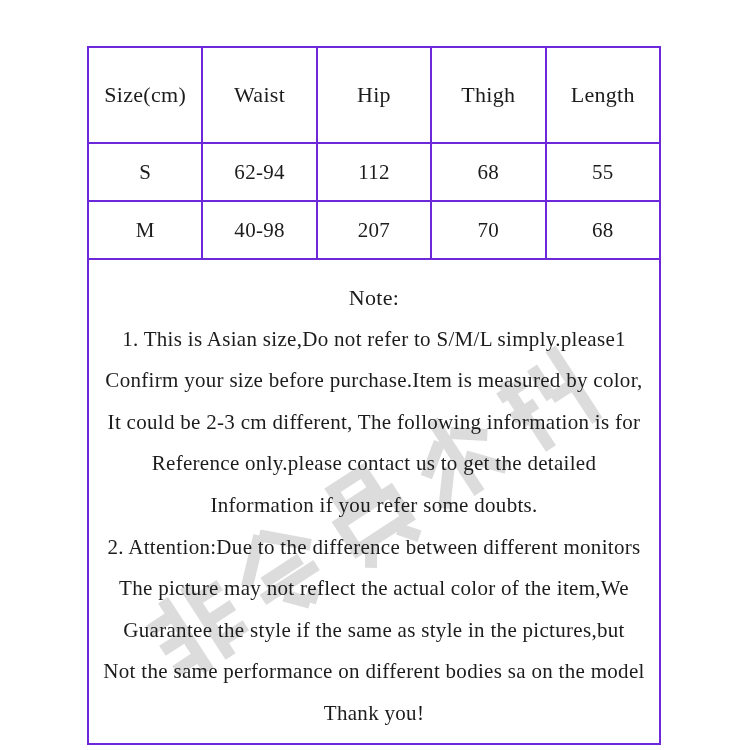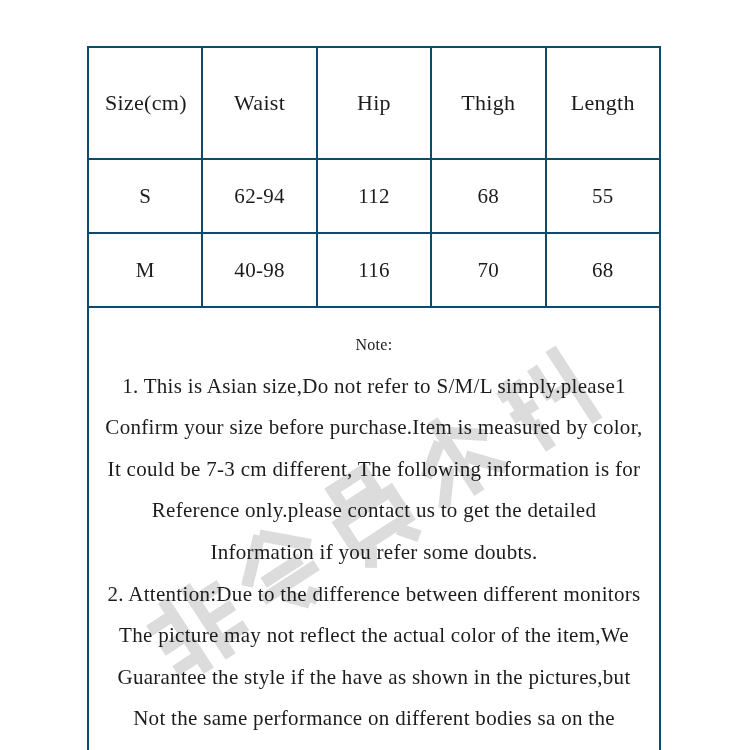--- a/index.html
+++ b/index.html
@@ -33,43 +33,43 @@
     position: absolute;
     left: 87px;
     top: 46px;
     width: 574px;
     z-index: 2;
     border-collapse: collapse;
     table-layout: fixed;
     background: transparent;
   }
   .size-table th, .size-table td {
-    border: 2px solid #0c4a6e;
+    border: 2px solid #6d28d9;
     text-align: center;
     vertical-align: middle;
     font-weight: normal;
     font-size: 21px;
     letter-spacing: 0.3px;
-    padding: 16px;
+    padding: 8px;
     background: transparent;
   }
   .size-table thead th { height: 78px; font-size: 22px; }
   .size-table .data-row td { height: 40px; }
   .note-cell {
     height: 458px;
     vertical-align: top !important;
   }
   .note-inner {
     width: 100%;
     text-align: center;
     font-size: 21px;
     line-height: 41.6px;
     letter-spacing: 0.3px;
   }
-  .note-title { font-size: 16px; }
+  .note-title { font-size: 22px; margin-top: 9px; }
 </style>
 </head>
 <body>
 
 <div class="canvas">
 
   <div class="watermark" title="非会员水印">
     <svg width="520" height="96" viewBox="0 0 520 96" fill="none" stroke="#d9d9d9" stroke-width="12" stroke-linecap="butt">
       <g>
         <path d="M36 6 V90"></path>
@@ -135,36 +135,36 @@
       <tr class="data-row">
         <td>S</td>
         <td>62-94</td>
         <td>112</td>
         <td>68</td>
         <td>55</td>
       </tr>
       <tr class="data-row">
         <td>M</td>
         <td>40-98</td>
-        <td>116</td>
+        <td>207</td>
         <td>70</td>
         <td>68</td>
       </tr>
       <tr>
         <td colspan="5" class="note-cell">
           <div class="note-inner">
             <div class="note-title">Note:</div>
             <div class="note-line">1. This is Asian size,Do not refer to S/M/L simply.please1</div>
             <div class="note-line">Confirm your size before purchase.Item is measured by color,</div>
-            <div class="note-line">It could be 7-3 cm different, The following information is for</div>
+            <div class="note-line">It could be 2-3 cm different, The following information is for</div>
             <div class="note-line">Reference only.please contact us to get the detailed</div>
             <div class="note-line">Information if you refer some doubts.</div>
             <div class="note-line">2. Attention:Due to the difference between different monitors</div>
             <div class="note-line">The picture may not reflect the actual color of the item,We</div>
-            <div class="note-line">Guarantee the style if the have as shown in the pictures,but</div>
+            <div class="note-line">Guarantee the style if the same as style in the pictures,but</div>
             <div class="note-line">Not the same performance on different bodies sa on the model</div>
             <div class="note-line">Thank you!</div>
           </div>
         </td>
       </tr>
     </tbody>
   </table>
 
 </div>
 

